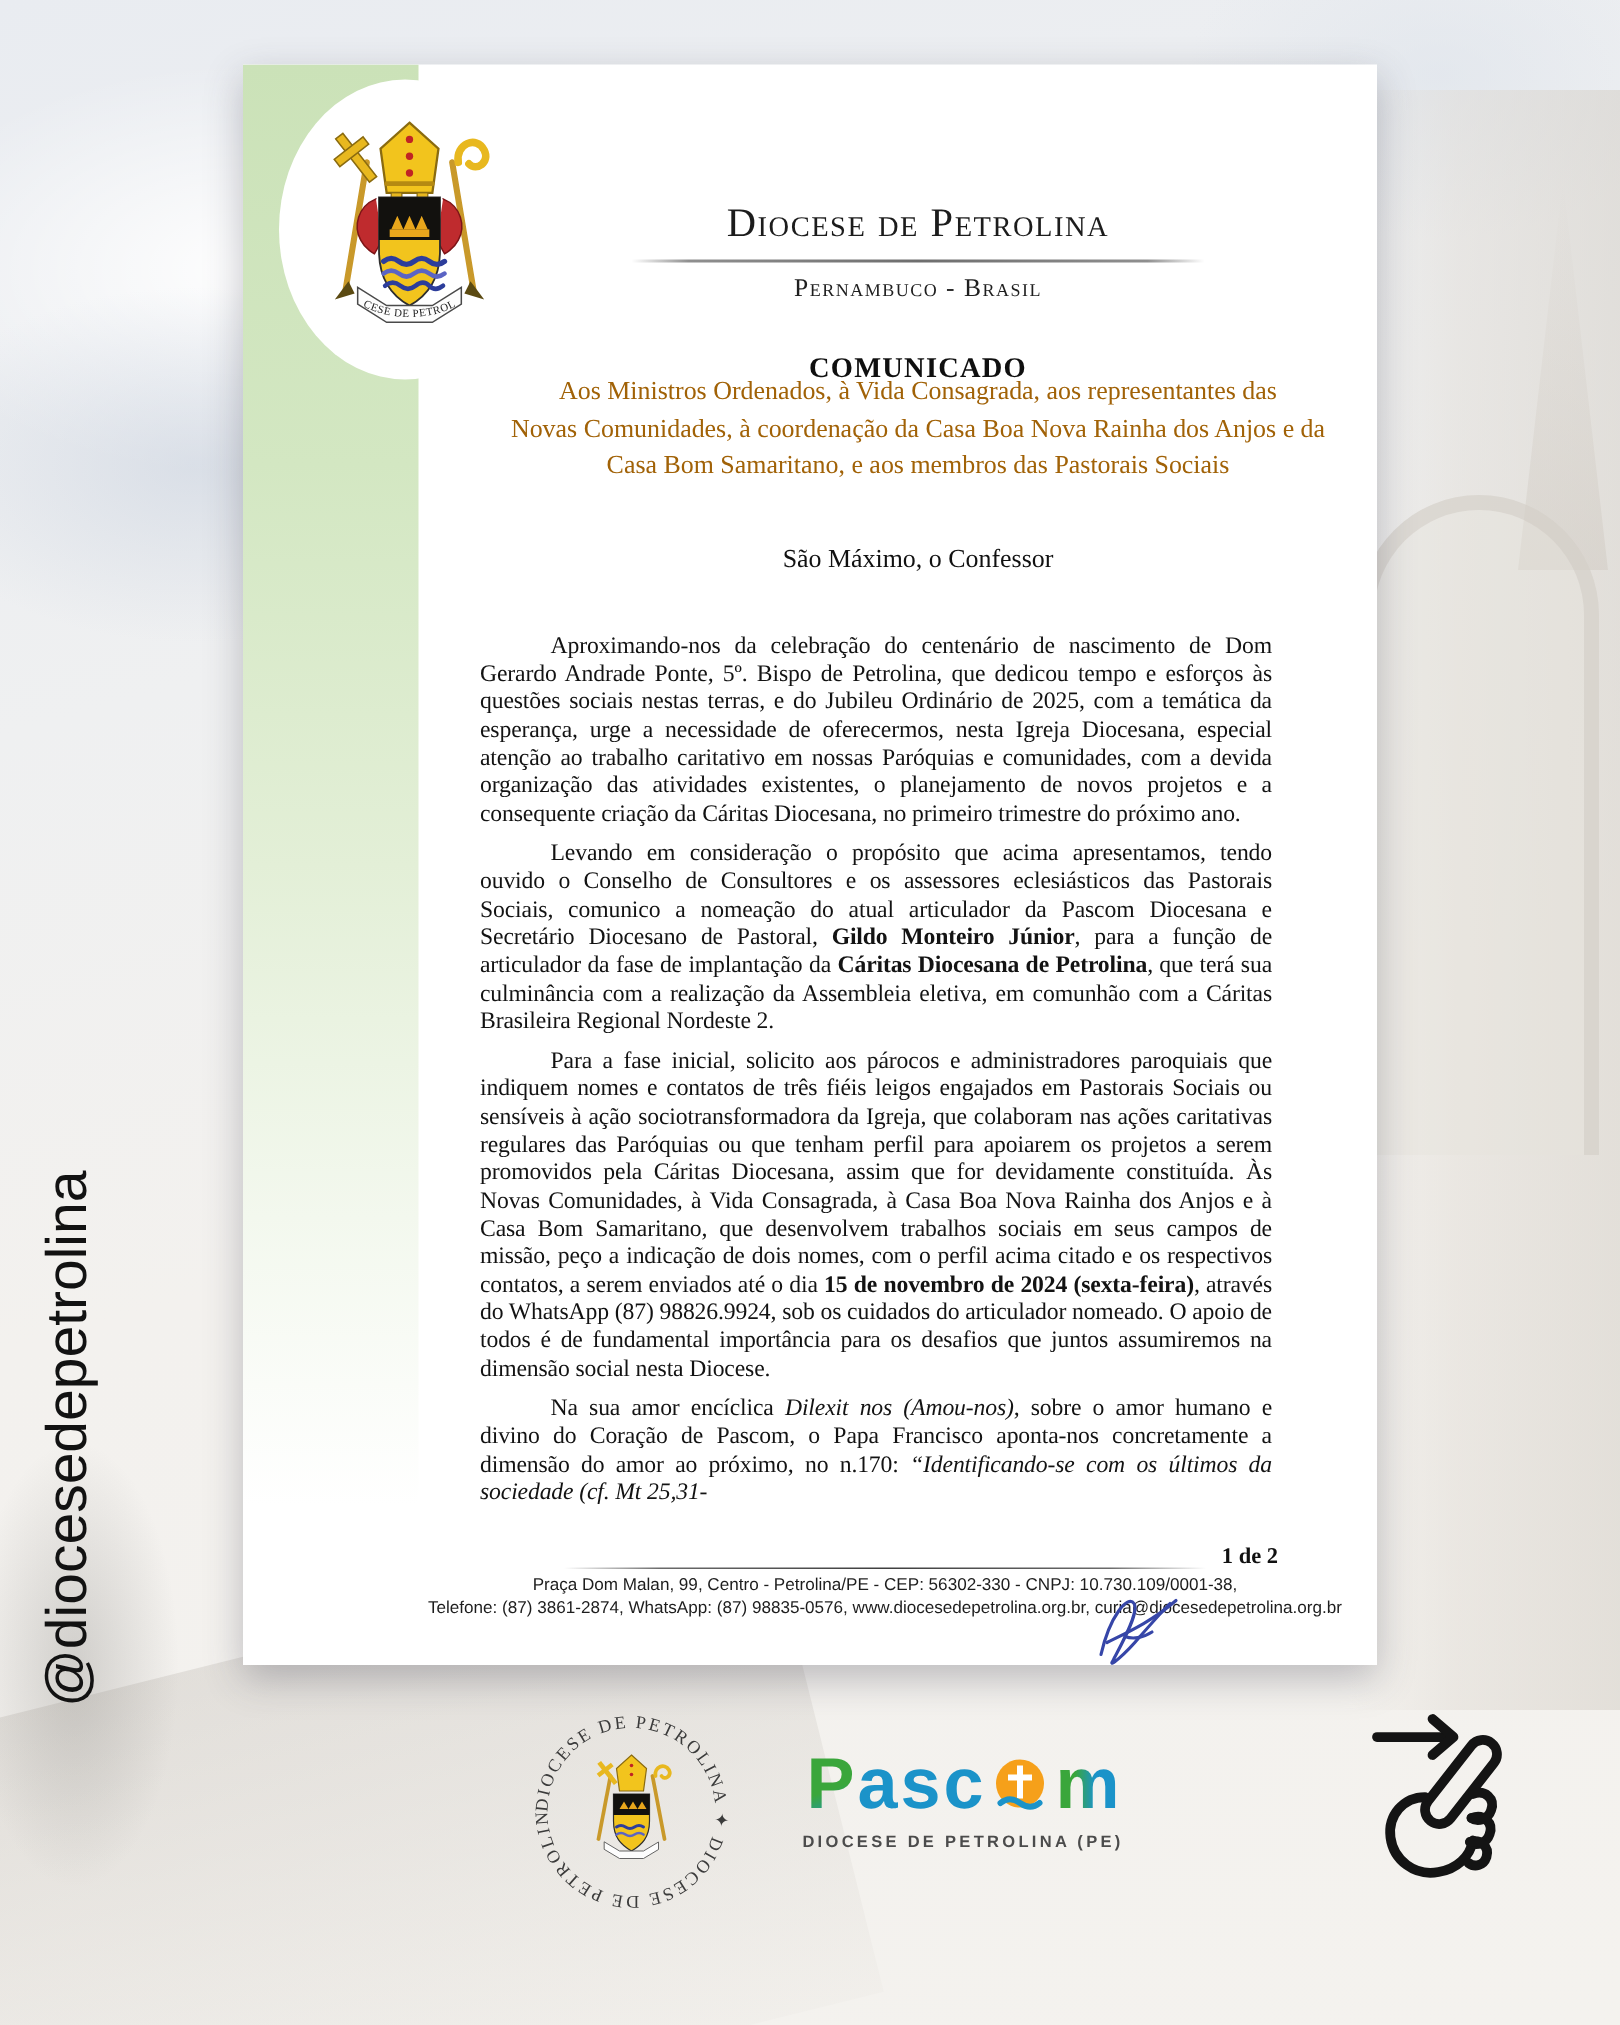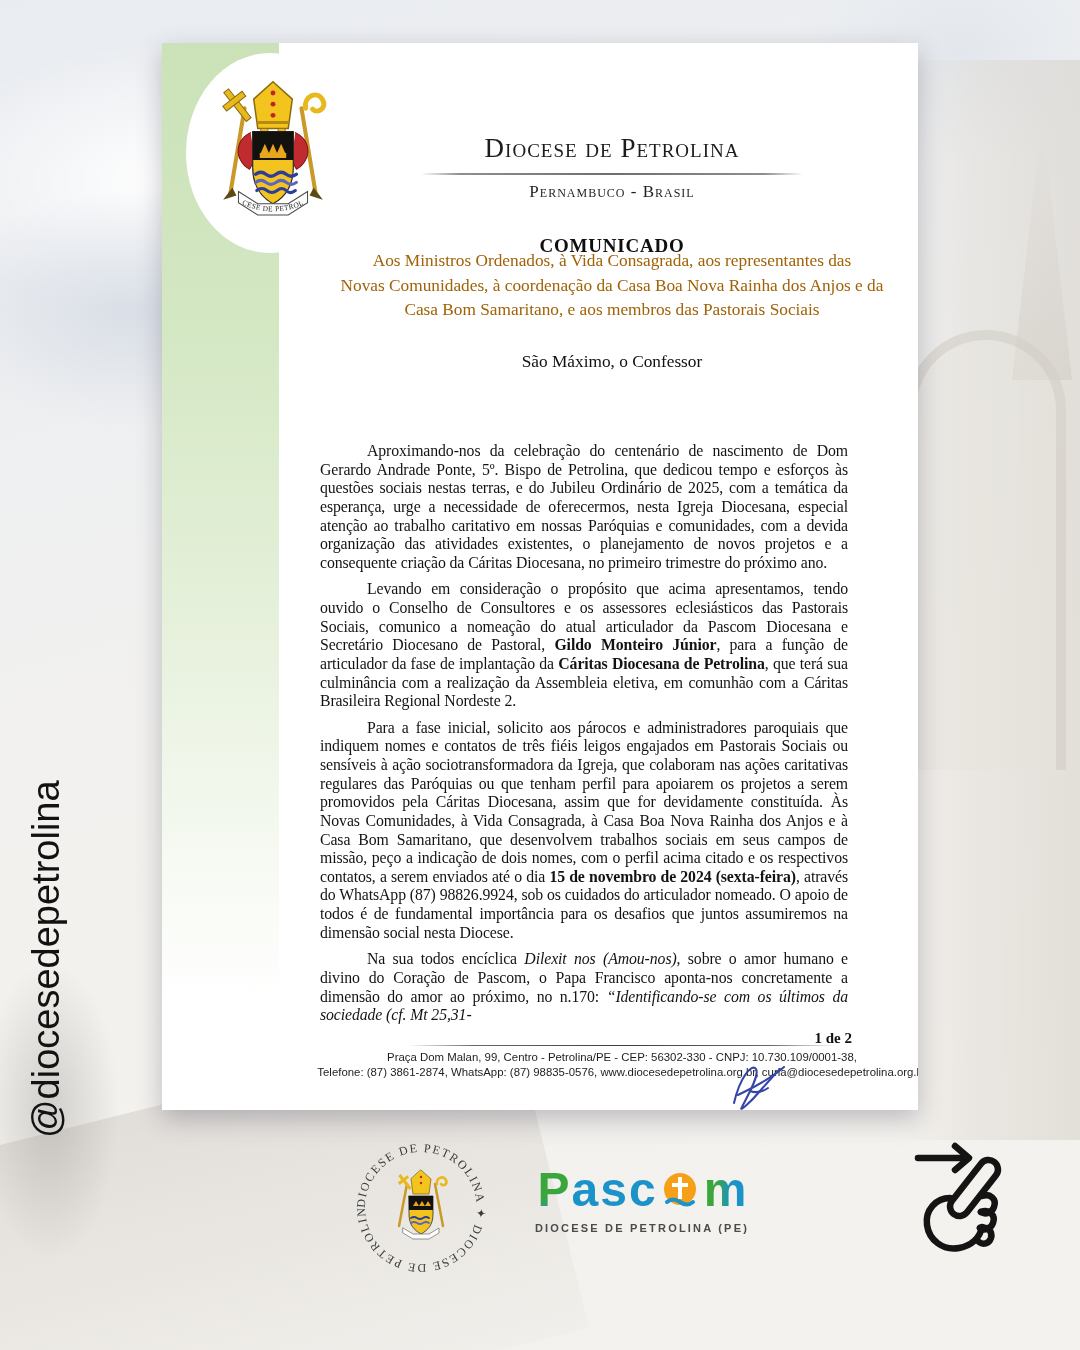--- a/index.html
+++ b/index.html
@@ -43,31 +43,31 @@
   .doc-title{font-size:27px;font-variant:small-caps;letter-spacing:1px;}
   .doc-rule{width:382px;height:2px;margin:9px auto 7px;
     background:linear-gradient(90deg,rgba(130,130,130,0),#8f8f8f 10%,#6e6e6e 50%,#8f8f8f 90%,rgba(130,130,130,0));}
   .doc-subtitle{font-size:17px;font-variant:small-caps;letter-spacing:1px;color:#1f1f1f;}
   .doc-type{margin-top:33px;font-size:19px;font-weight:700;letter-spacing:.8px;color:#0f0f0f;}
 
   .recipients{position:absolute;left:144px;right:0;top:206px;text-align:center;
     font-size:17.3px;line-height:1.42;color:#a16207;}
   .quote-block{position:absolute;left:144px;right:0;top:308px;text-align:center;color:#111;}
   .quote{font-weight:700;font-size:17.3px;}
-  .quote-author{font-size:17.3px;margin-top:1px;}
+  .quote-author{font-size:17.3px;margin-top:12px;}
 
   .doc-body{position:absolute;left:158px;top:379px;width:528px;text-align:justify;
-    font-size:15.8px;line-height:1.18;color:#131313;letter-spacing:-0.1px;margin-top:20px;}
+    font-size:15.8px;line-height:1.18;color:#131313;letter-spacing:-0.1px;}
   .doc-body p{margin:0 0 8px 0;text-indent:47px;}
   .doc-body .b{font-weight:700;}
   .doc-body .i{font-style:italic;}
 
   .page-number{position:absolute;right:66px;top:987px;font-weight:700;font-size:15px;color:#111;}
   .doc-footer{position:absolute;left:118px;width:620px;top:1002px;text-align:center;
-    font-family:"Liberation Sans",sans-serif;font-size:11.4px;line-height:1.32;color:#1d1d1d;margin-left:32px;}
+    font-family:"Liberation Sans",sans-serif;font-size:11.4px;line-height:1.32;color:#1d1d1d;}
   .footer-rule{width:428px;height:1px;margin:0 auto 4px;
     background:linear-gradient(90deg,rgba(90,90,90,0),#6a6a6a 15%,#3f3f3f 50%,#6a6a6a 85%,rgba(90,90,90,0));}
   .signature-svg{position:absolute;left:558px;top:1012px;width:84px;height:58px;}
 
   
   .seal-svg{position:absolute;left:353px;top:1140px;width:136px;height:136px;}
   .pascom{position:absolute;left:524px;top:1162px;width:236px;text-align:center;}
   .pascom-word{display:flex;align-items:center;justify-content:center;gap:2px;height:56px;
     font-family:"Liberation Sans",sans-serif;font-weight:700;font-size:48px;line-height:1;}
   .pl{display:inline-block;}
@@ -150,21 +150,21 @@
     </div>
 
     <div class="quote-block">
       <div class="quote-author">São Máximo, o Confessor</div>
     </div>
 
     <div class="doc-body">
       <p><span>Aproximando-nos da celebração do centenário de nascimento de Dom Gerardo Andrade Ponte, 5º. Bispo de Petrolina, que dedicou tempo e esforços às questões sociais nestas terras, e do Jubileu Ordinário de 2025, com a temática da esperança, urge a necessidade de oferecermos, nesta Igreja Diocesana, especial atenção ao trabalho caritativo em nossas Paróquias e comunidades, com a devida organização das atividades existentes, o planejamento de novos projetos e a consequente criação da Cáritas Diocesana, no primeiro trimestre do próximo ano.</span></p>
       <p><span>Levando em consideração o propósito que acima apresentamos, tendo ouvido o Conselho de Consultores e os assessores eclesiásticos das Pastorais Sociais, comunico a nomeação do atual articulador da Pascom Diocesana e Secretário Diocesano de Pastoral, </span><span class="b">Gildo Monteiro Júnior</span><span>, para a função de articulador da fase de implantação da </span><span class="b">Cáritas Diocesana de Petrolina</span><span>, que terá sua culminância com a realização da Assembleia eletiva, em comunhão com a Cáritas Brasileira Regional Nordeste 2.</span></p>
       <p><span>Para a fase inicial, solicito aos párocos e administradores paroquiais que indiquem nomes e contatos de três fiéis leigos engajados em Pastorais Sociais ou sensíveis à ação sociotransformadora da Igreja, que colaboram nas ações caritativas regulares das Paróquias ou que tenham perfil para apoiarem os projetos a serem promovidos pela Cáritas Diocesana, assim que for devidamente constituída. Às Novas Comunidades, à Vida Consagrada, à Casa Boa Nova Rainha dos Anjos e à Casa Bom Samaritano, que desenvolvem trabalhos sociais em seus campos de missão, peço a indicação de dois nomes, com o perfil acima citado e os respectivos contatos, a serem enviados até o dia </span><span class="b">15 de novembro de 2024 (sexta-feira)</span><span>, através do WhatsApp (87) 98826.9924, sob os cuidados do articulador nomeado. O apoio de todos é de fundamental importância para os desafios que juntos assumiremos na dimensão social nesta Diocese.</span></p>
-      <p><span>Na sua todos encíclica </span><span class="i">Dilexit nos (Amou-nos)</span><span>, sobre o amor humano e divino do Coração de Pascom, o Papa Francisco aponta-nos concretamente a dimensão do amor ao próximo, no n.170: </span><span class="i">“Identificando-se com os últimos da sociedade (cf. Mt 25,31-</span></p>
+      <p><span>Na sua amor encíclica </span><span class="i">Dilexit nos (Amou-nos)</span><span>, sobre o amor humano e divino do Coração de Pascom, o Papa Francisco aponta-nos concretamente a dimensão do amor ao próximo, no n.170: </span><span class="i">“Identificando-se com os últimos da sociedade (cf. Mt 25,31-</span></p>
     </div>
 
     <div class="page-number">1 de 2</div>
     <div class="doc-footer">
       <div class="footer-rule"></div>
       <div>Praça Dom Malan, 99, Centro - Petrolina/PE - CEP: 56302-330 - CNPJ: 10.730.109/0001-38,</div>
       <div>Telefone: (87) 3861-2874, WhatsApp: (87) 98835-0576, www.diocesedepetrolina.org.br, curia@diocesedepetrolina.org.br</div>
     </div>
 
     <svg class="signature-svg" viewBox="0 0 84 58">

